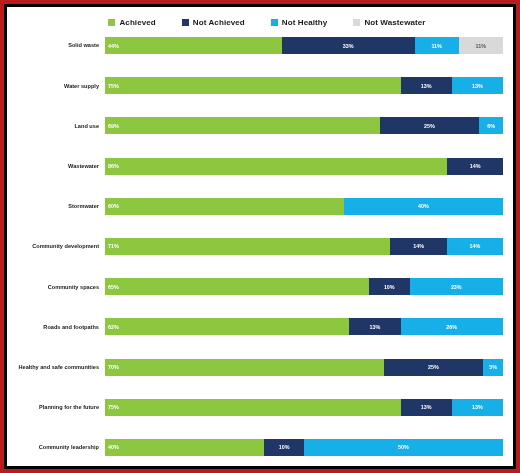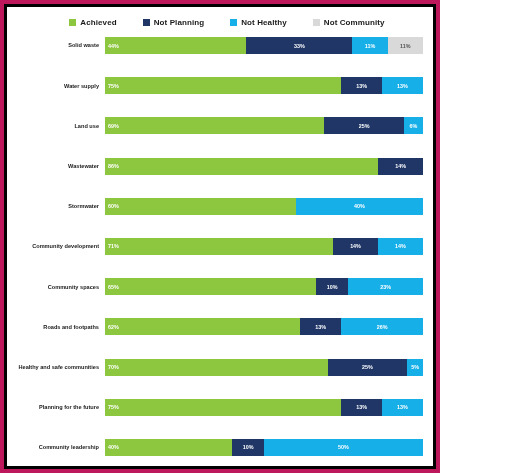--- a/index.html
+++ b/index.html
@@ -1,24 +1,24 @@
 <!DOCTYPE html>
 <html><head>
 <meta charset="utf-8">
 <style>
   html, body {
     margin: 0;
     padding: 0;
     background: #ffffff;
   }
   #page {
-    width: 440px;
+    width: 520px;
     height: 473px;
     box-sizing: border-box;
-    background: #be185d;
+    background: #b91c1c;
     position: relative;
     font-family: "Liberation Sans", sans-serif;
     overflow: hidden;
   }
   .frame {
     position: absolute;
     left: 4px;
     top: 4px;
     right: 4px;
     bottom: 4px;
@@ -126,29 +126,29 @@
   <div class="frame">
     <div class="chart-area">
 
       <div class="legend">
         <div class="legend-item">
           <span class="legend-swatch" style="background: rgb(141, 198, 63);"></span>
           <span class="legend-label">Achieved</span>
         </div>
         <div class="legend-item">
           <span class="legend-swatch" style="background: rgb(31, 54, 103);"></span>
-          <span class="legend-label">Not Planning</span>
+          <span class="legend-label">Not Achieved</span>
         </div>
         <div class="legend-item">
           <span class="legend-swatch" style="background: rgb(22, 175, 232);"></span>
           <span class="legend-label">Not Healthy</span>
         </div>
         <div class="legend-item">
           <span class="legend-swatch" style="background: rgb(217, 217, 217);"></span>
-          <span class="legend-label">Not Community</span>
+          <span class="legend-label">Not Wastewater</span>
         </div>
       </div>
 
       <div class="plot">
           <div class="row">
             <div class="cat-label">Solid waste</div>
             <div class="bar">
               <div class="seg achieved" style="background: rgb(141, 198, 63); width: 44.4444%;">
                 <span class="seg-label">44%</span>
               </div>

